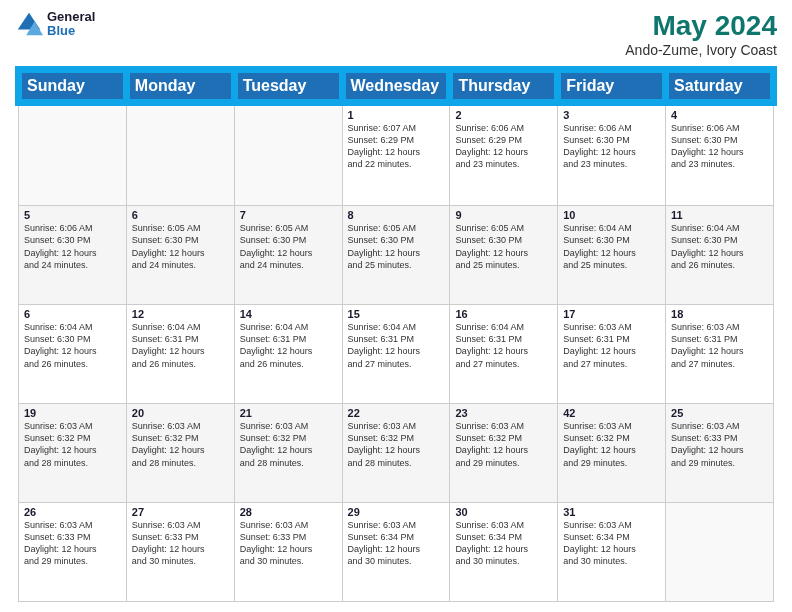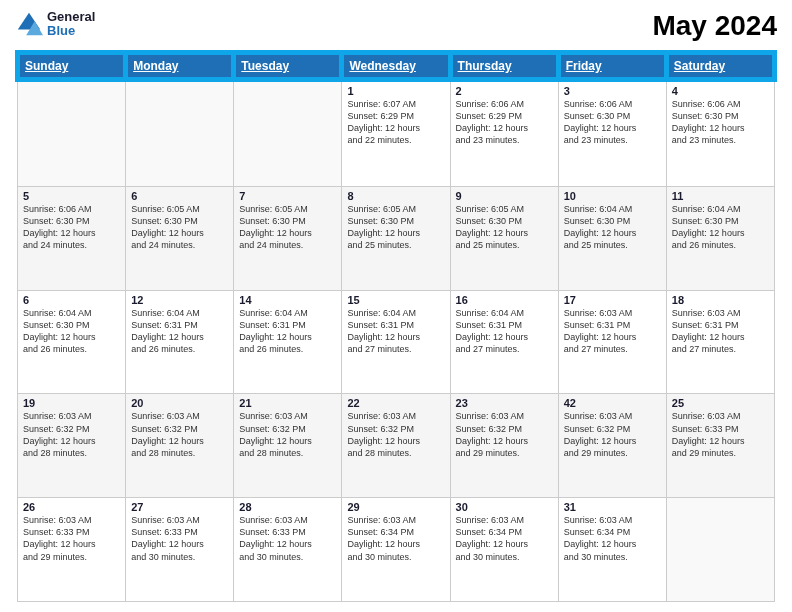--- a/index.html
+++ b/index.html
@@ -41,41 +41,40 @@
     .logo-icon {
       width: 28px;
       height: 28px;
     }
     .title-block {
       text-align: right;
     }
     .title-block h1 {
       font-size: 28px;
       font-weight: bold;
-      color: #000000;
+      color: #0f766e;
     }
     .title-block h2 {
       font-size: 14px;
       font-weight: normal;
       color: #333;
     }
     .calendar {
       width: 100%;
       border-collapse: collapse;
       flex: 1;
     }
     .calendar th {
       background: #1e6fb5;
       color: #fff;
-      font-size: 12px;
+      font-size: 16px;
       font-weight: bold;
       padding: 4px 5px;
       text-align: left;
-      border: 5px solid #0ea5e9;
-      text-decoration: underline;
+      border: 7px solid #0ea5e9;
     }
     .calendar td {
       border: 1px solid #ccc;
       vertical-align: top;
       padding: 3px 5px;
       font-size: 9.5px;
       color: #333;
       width: calc(100% / 7);
       background: #fff;
     }
@@ -107,20 +106,21 @@
         <polygon points="20,4 36,28 4,28" fill="#1e6fb5"></polygon>
         <polygon points="28,16 40,36 16,36" fill="#5aaae0"></polygon>
       </svg>
       <div class="logo-text">
         <span class="general">General</span>
         <span class="blue">Blue</span>
       </div>
     </div>
     <div class="title-block">
       <h1>May 2024</h1>
+      <h2>Ando-Zume, Ivory Coast</h2>
     </div>
   </div>
 
   <table class="calendar">
     <thead>
       <tr>
         <th>Sunday</th>
         <th>Monday</th>
         <th>Tuesday</th>
         <th>Wednesday</th>

